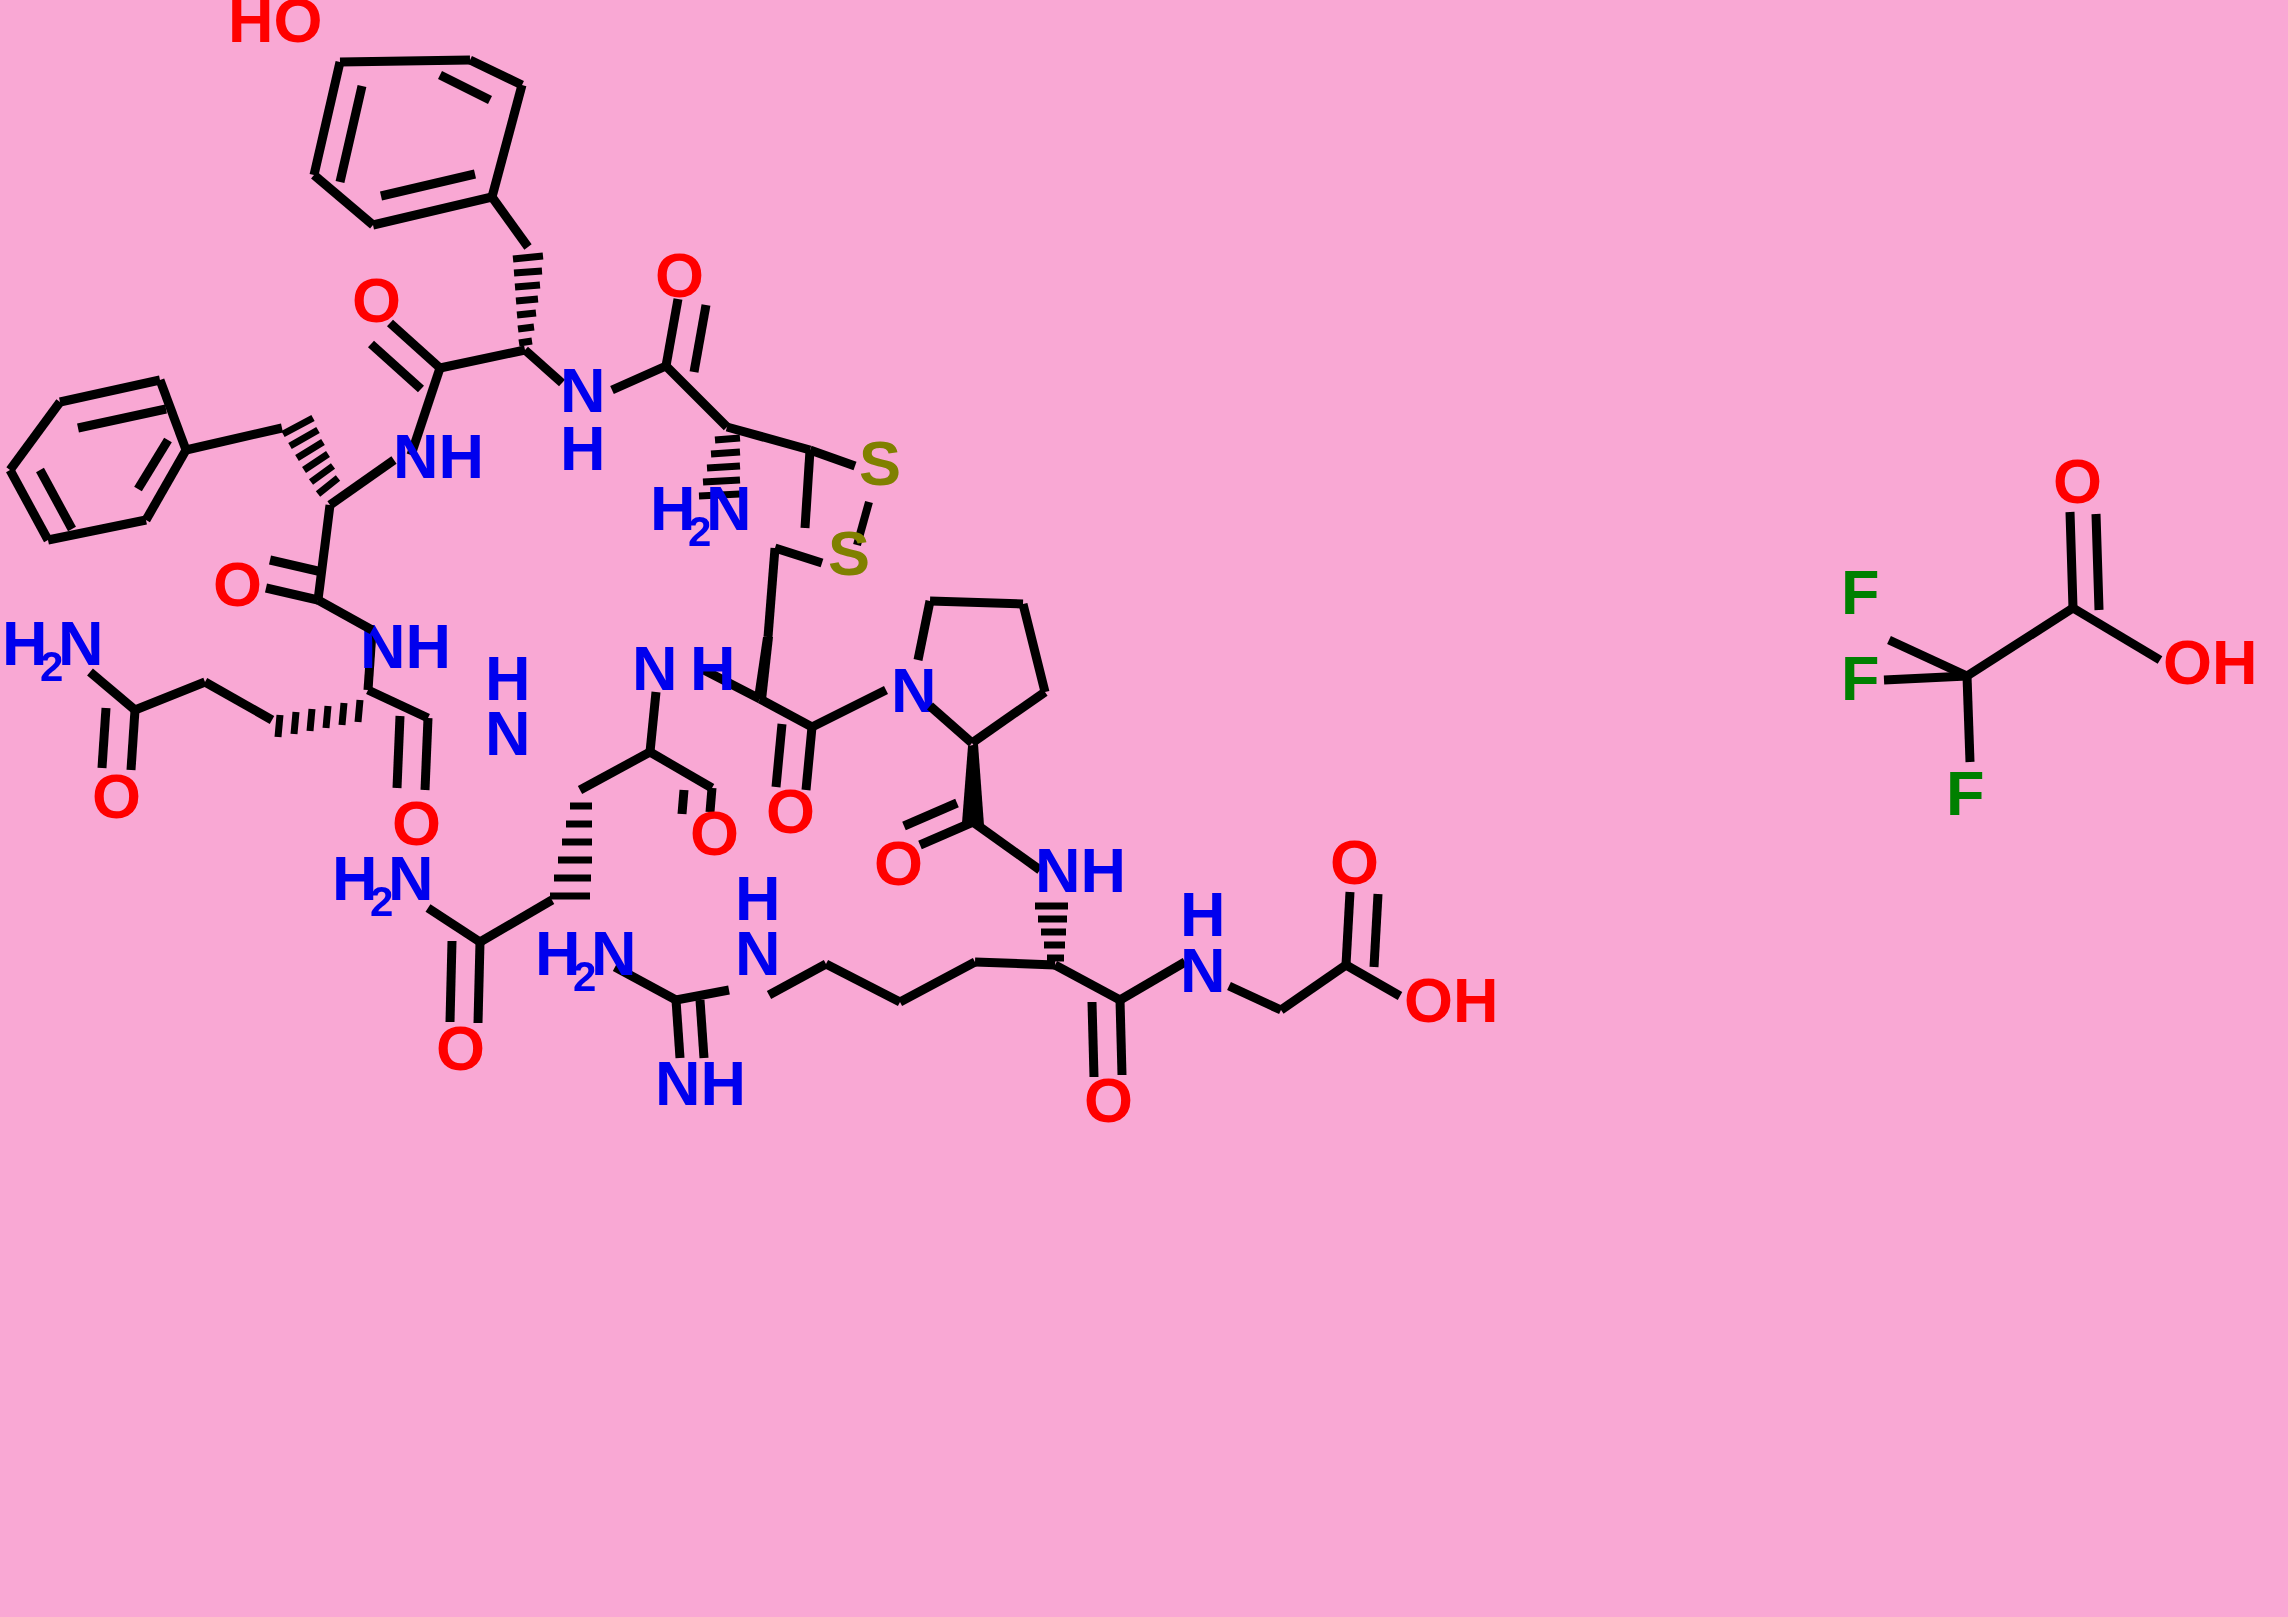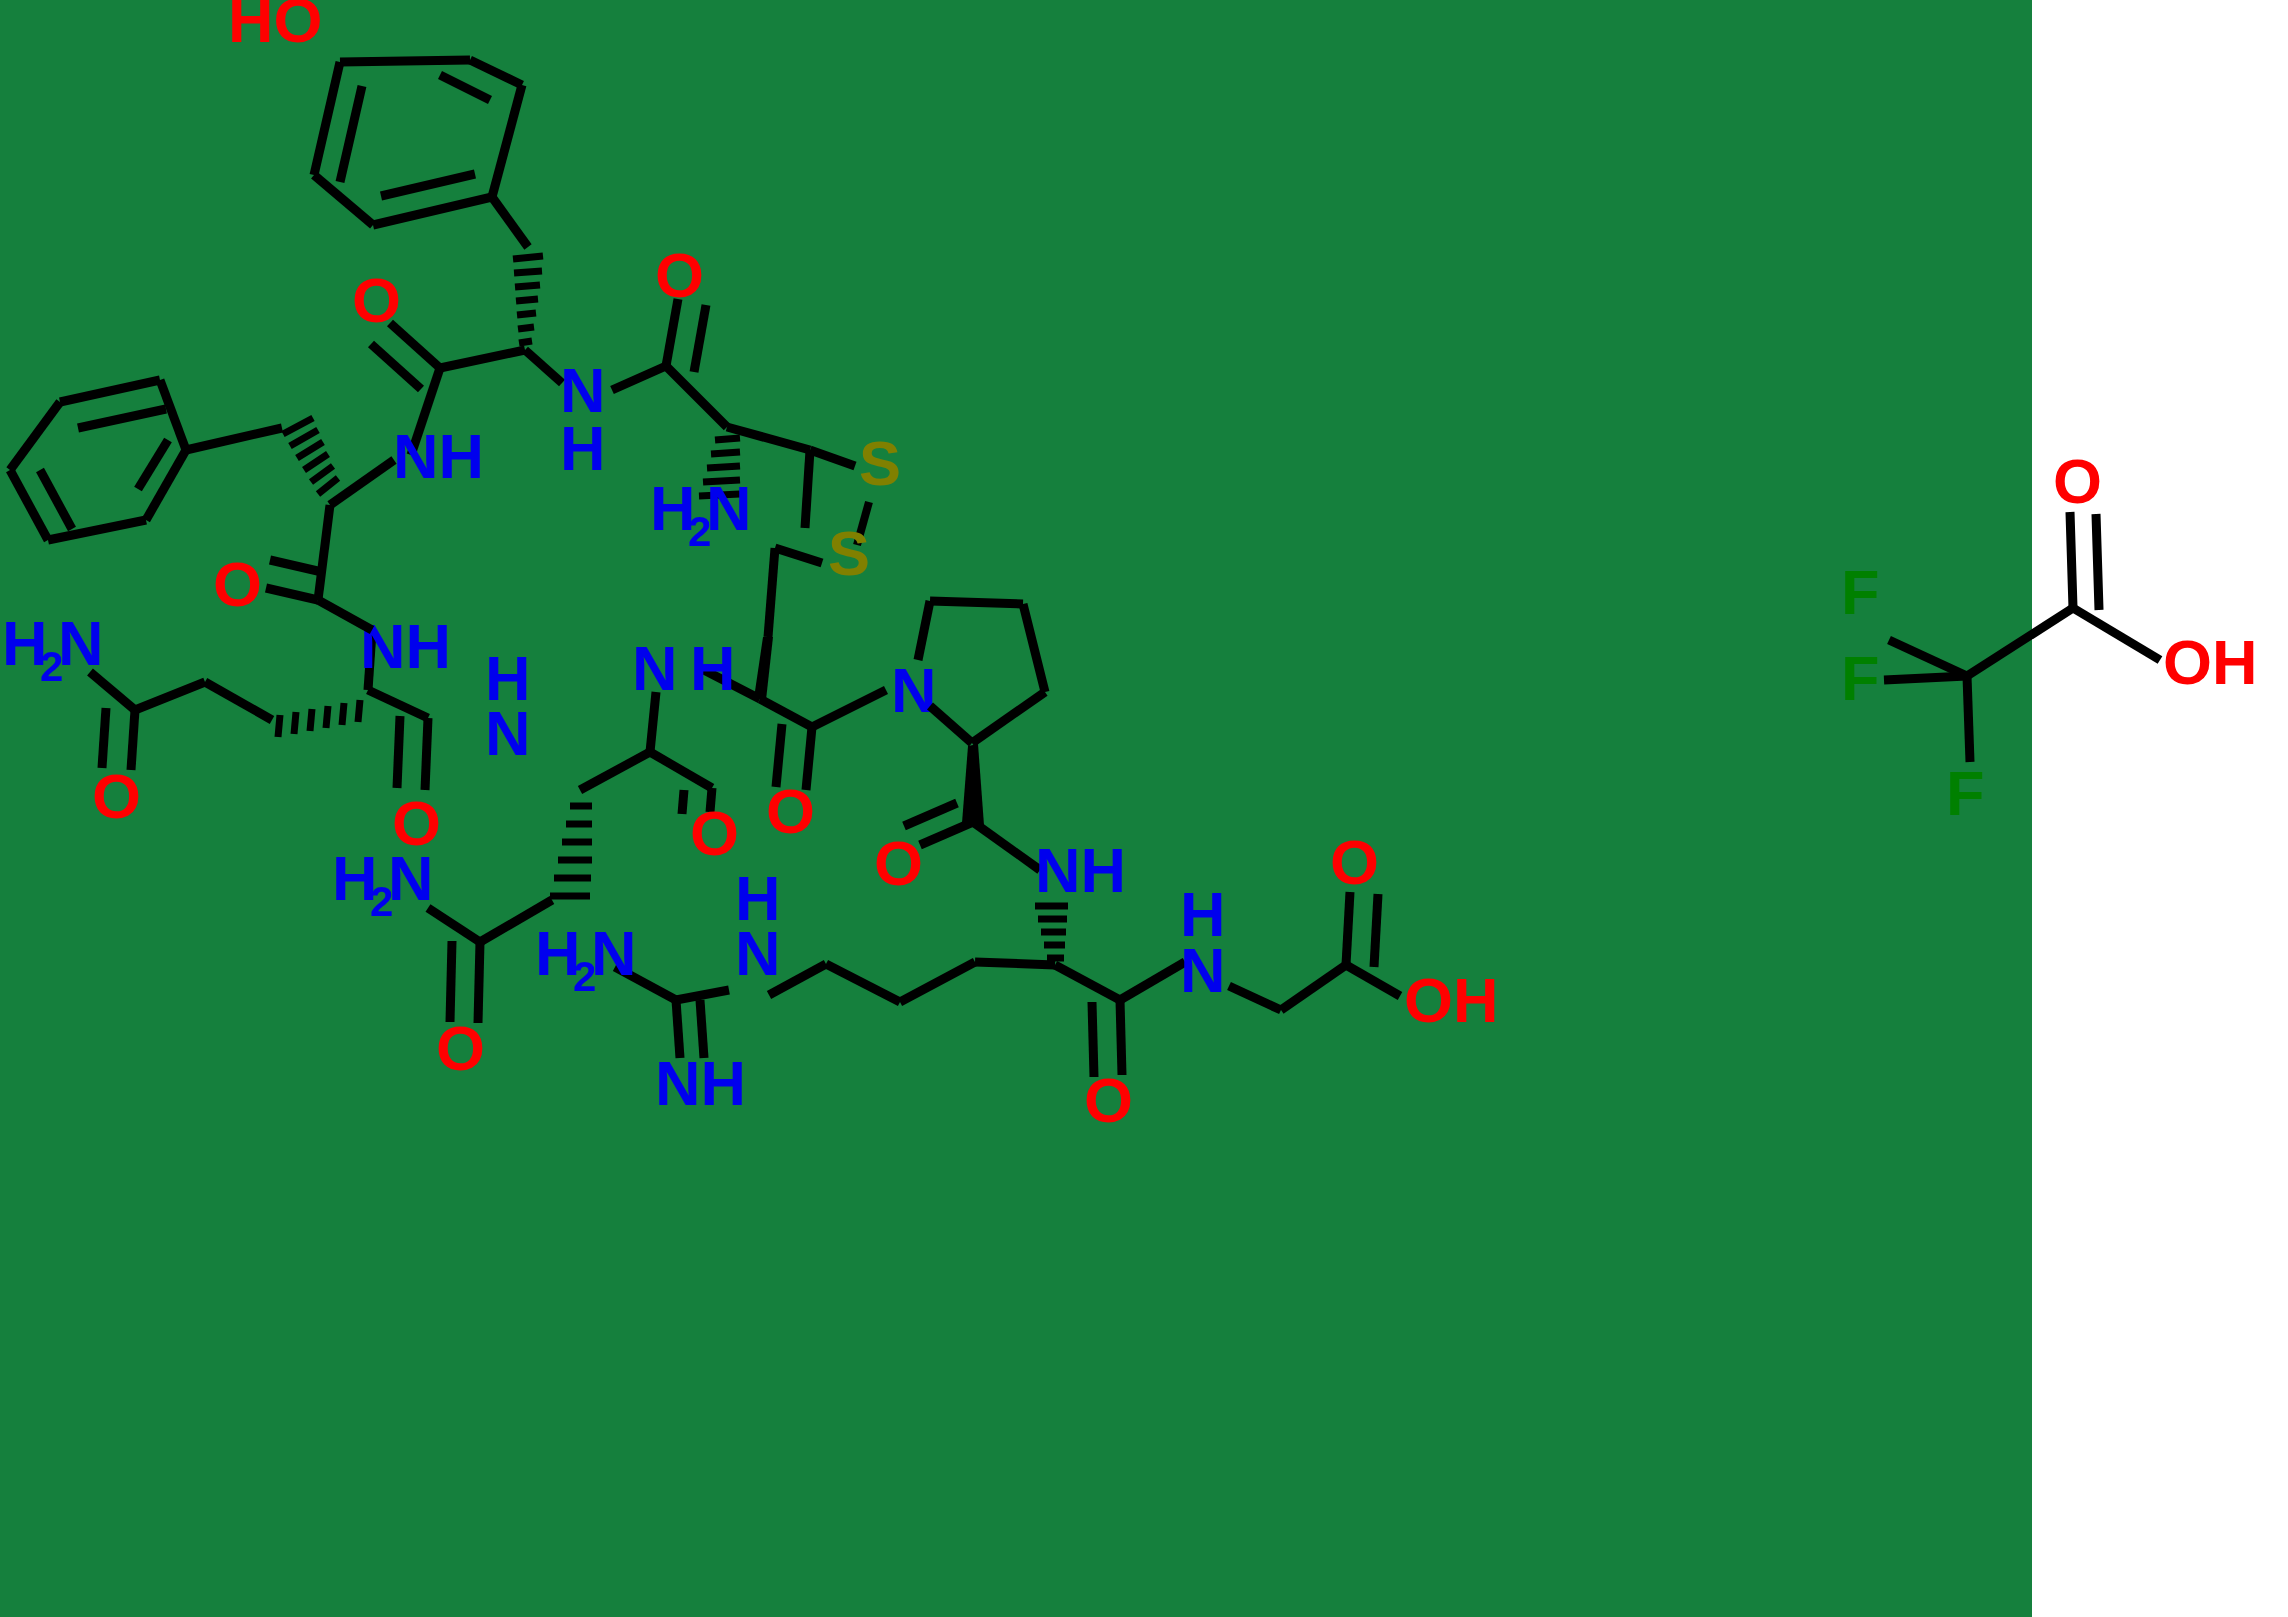--- a/index.html
+++ b/index.html
@@ -1,17 +1,17 @@
 <!DOCTYPE html>
 <html><head>
 <meta charset="utf-8">
 <style>
   html,body{margin:0;padding:0;background:#ffffff;}
   body{width:2288px;height:1617px;overflow:hidden;font-family:"Liberation Sans",sans-serif;}
-  #stage{position:relative;width:2032px;height:1617px;background:#15803d;}
+  #stage{position:relative;width:2288px;height:1617px;background:#f9a8d4;}
   svg{display:block;}
   .bond{stroke:#000;stroke-width:9;stroke-linecap:butt;fill:none;}
   .bond-thin{stroke:#000;stroke-width:8;fill:none;}
   .wedge{fill:#000;stroke:none;}
   .hash{stroke:#000;stroke-width:7;stroke-linecap:butt;}
   .lbl{font-family:"Liberation Sans",sans-serif;font-weight:bold;font-size:63px;}
   .lbl-sub{font-family:"Liberation Sans",sans-serif;font-weight:bold;font-size:42px;}
   .c-O{fill:#ff0000;}
   .c-N{fill:#0000ee;}
   .c-S{fill:#808000;}

